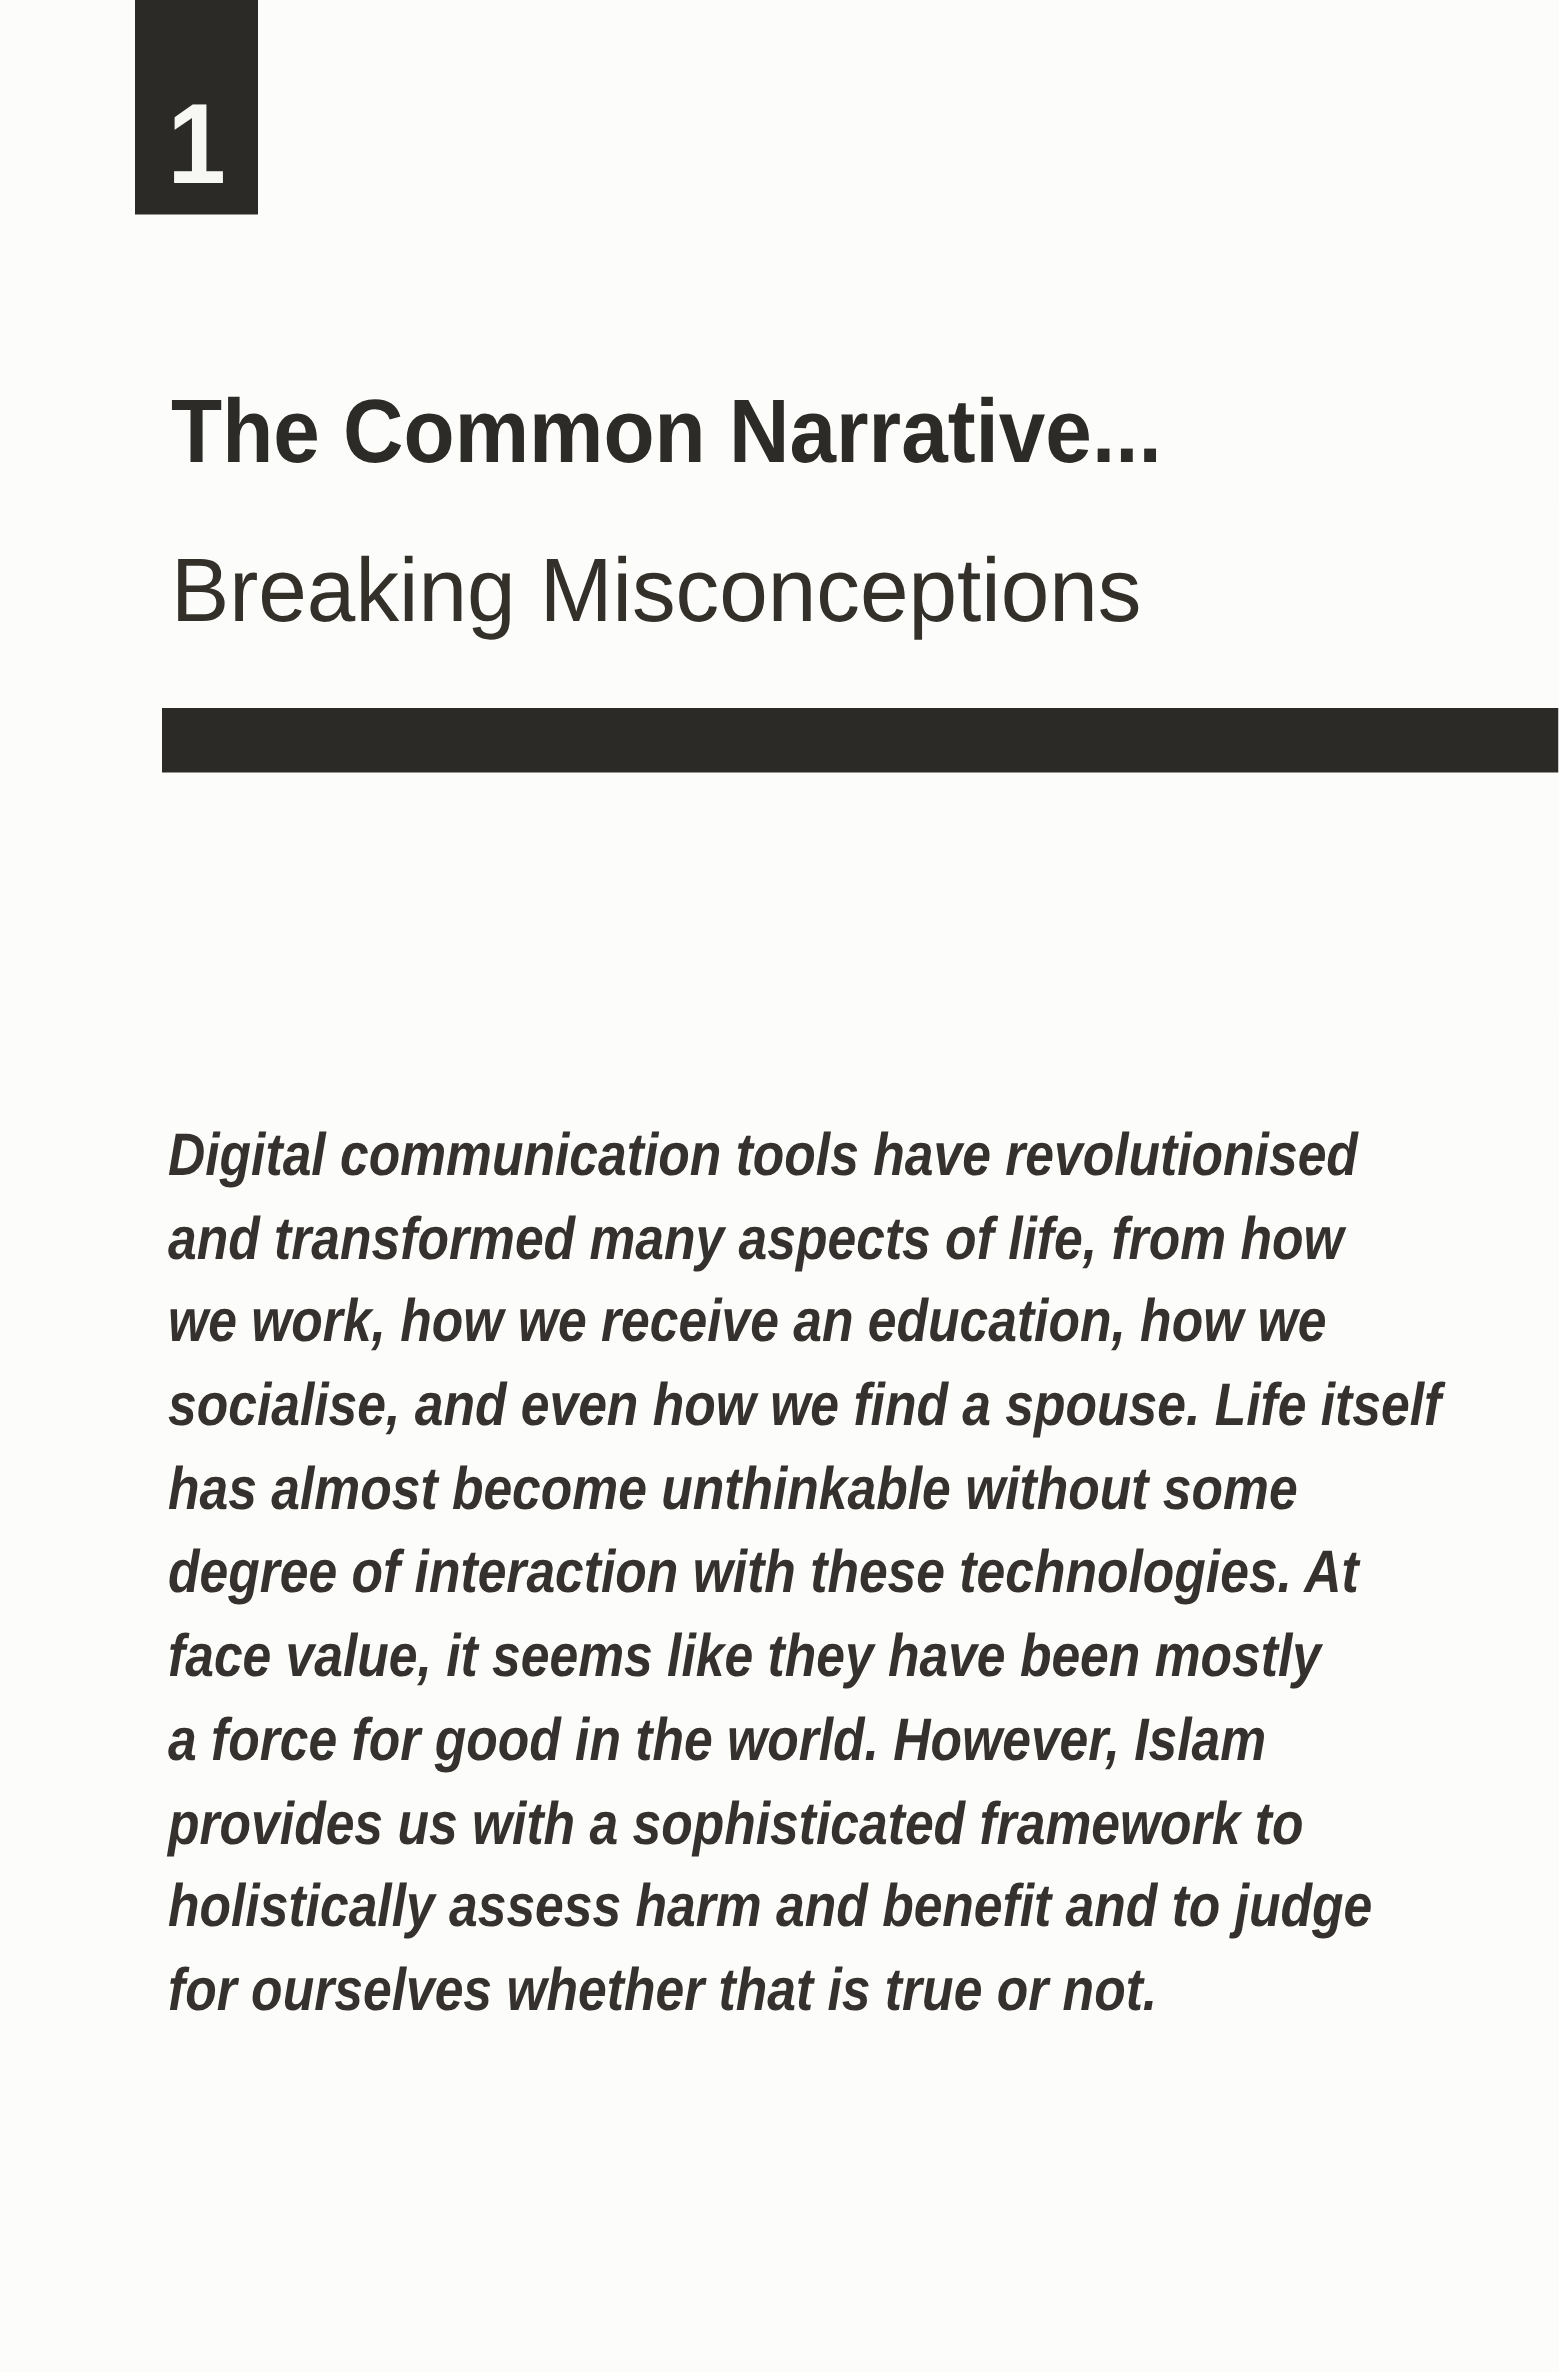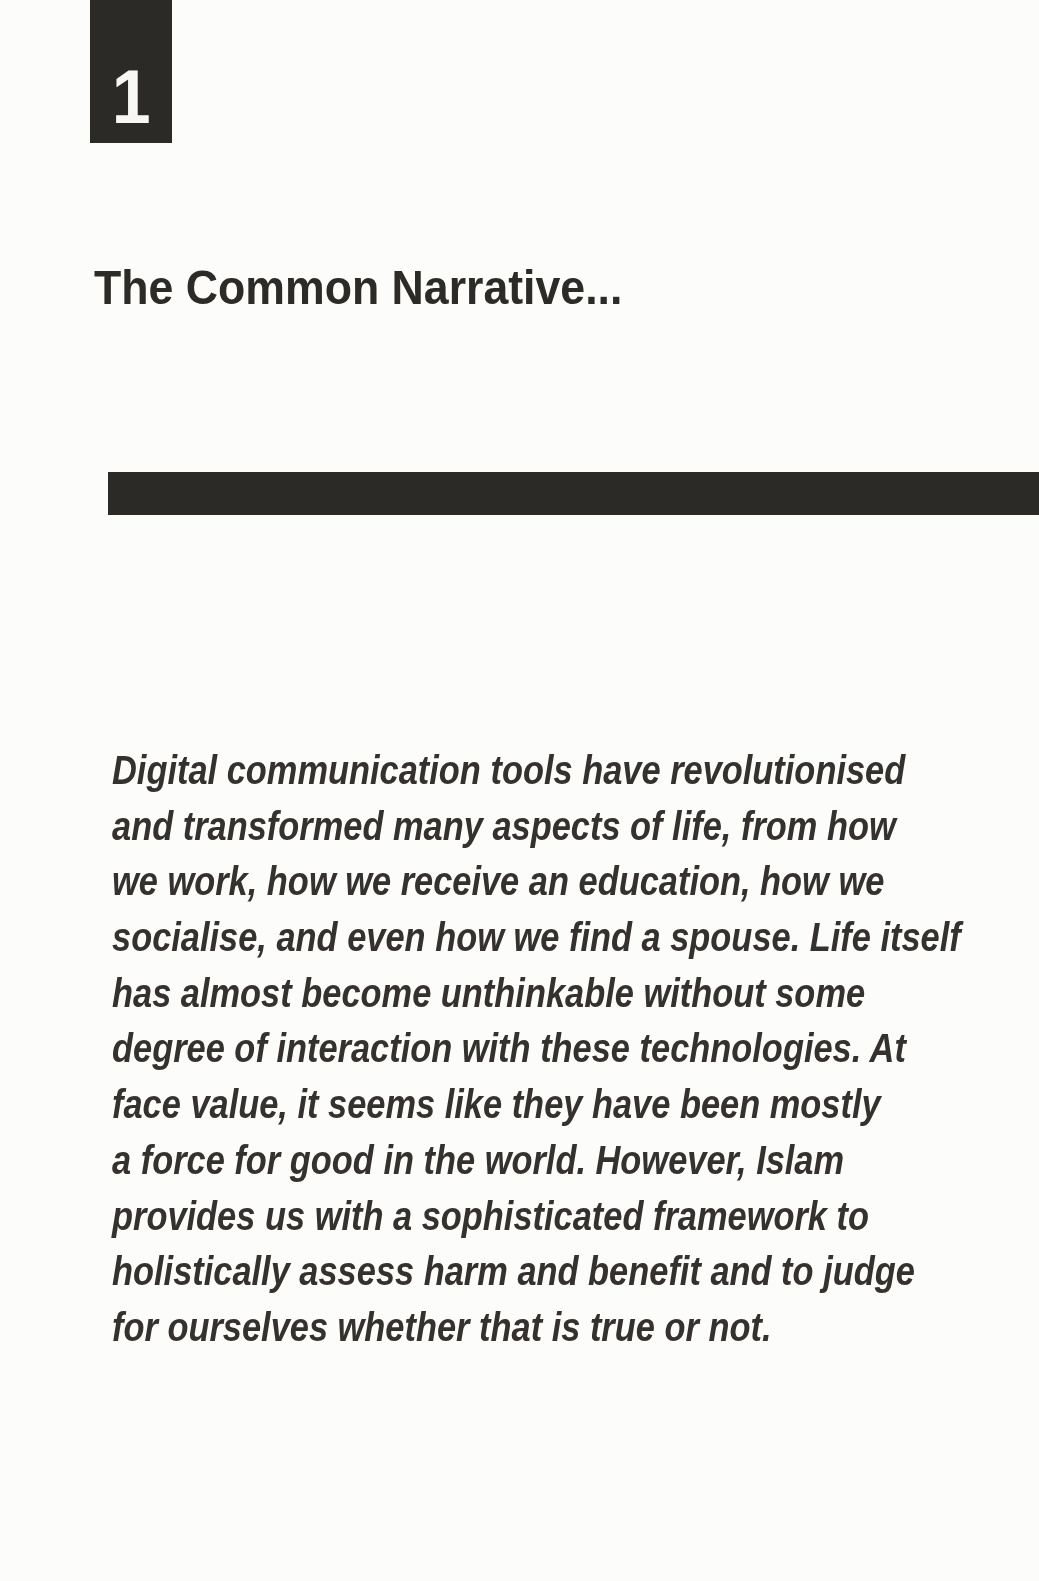--- a/index.html
+++ b/index.html
@@ -27,23 +27,23 @@
     font-weight: bold;
     font-size: 76px;
     line-height: 1;
     padding-bottom: 8px;
     display: inline-block;
     transform: scaleX(0.92);
     transform-origin: 50% 100%;
   }
   .title-block {
     position: absolute;
-    left: 94px;
+    left: 114px;
     top: 235px;
-    font-size: 48px;
+    font-size: 60px;
     line-height: 106px;
     color: #2d2b28;
   }
   .title-line { white-space: nowrap; height: 106px; }
   .title-line > span {
     display: inline-block;
     transform-origin: 0 50%;
     white-space: nowrap;
   }
   .title-line.bold > span {
@@ -87,20 +87,23 @@
 <div class="page">
 
   <div class="chapter-box">
     <span class="chapter-num">1</span>
   </div>
 
   <div class="title-block">
     <div class="title-line bold">
       <span>The Common Narrative...</span>
     </div>
+    <div class="title-line light">
+      <span>Breaking Misconceptions</span>
+    </div>
   </div>
 
   <div class="divider-bar"></div>
 
   <div class="body-text">
     <div class="body-line"><span>Digital communication tools have revolutionised</span></div>
     <div class="body-line"><span>and transformed many aspects of life, from how</span></div>
     <div class="body-line"><span>we work, how we receive an education, how we</span></div>
     <div class="body-line"><span>socialise, and even how we find a spouse. Life itself</span></div>
     <div class="body-line"><span>has almost become unthinkable without some</span></div>

